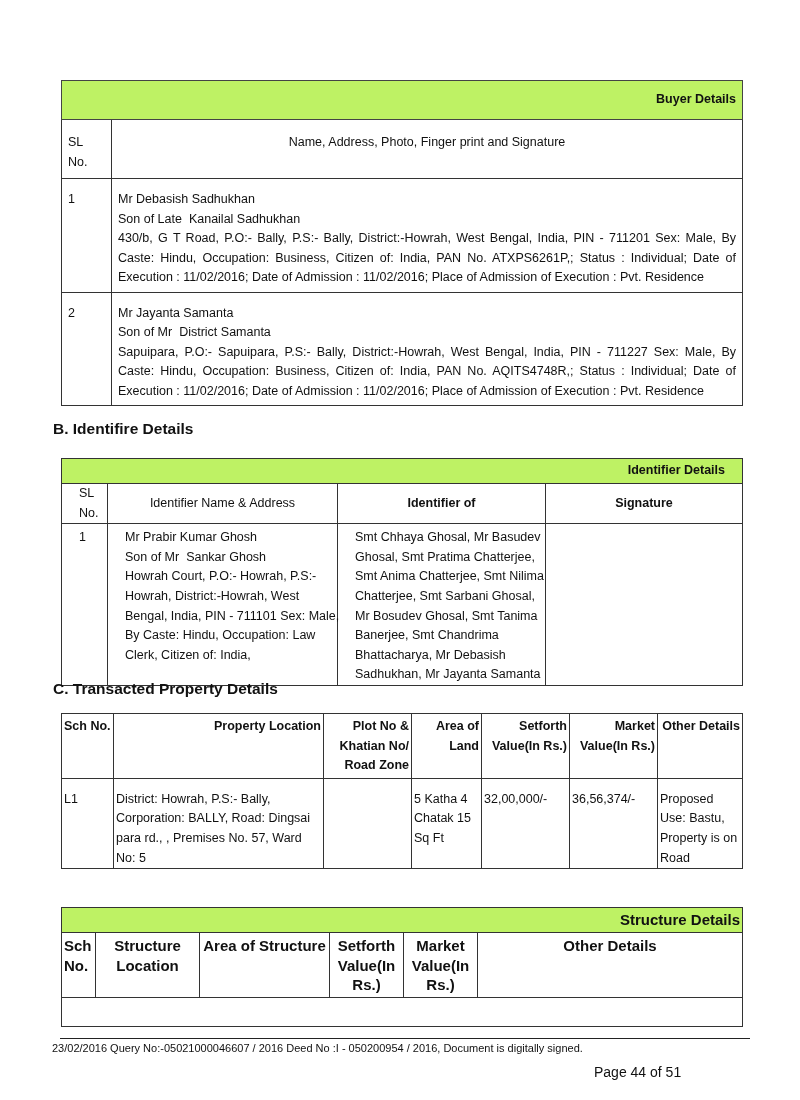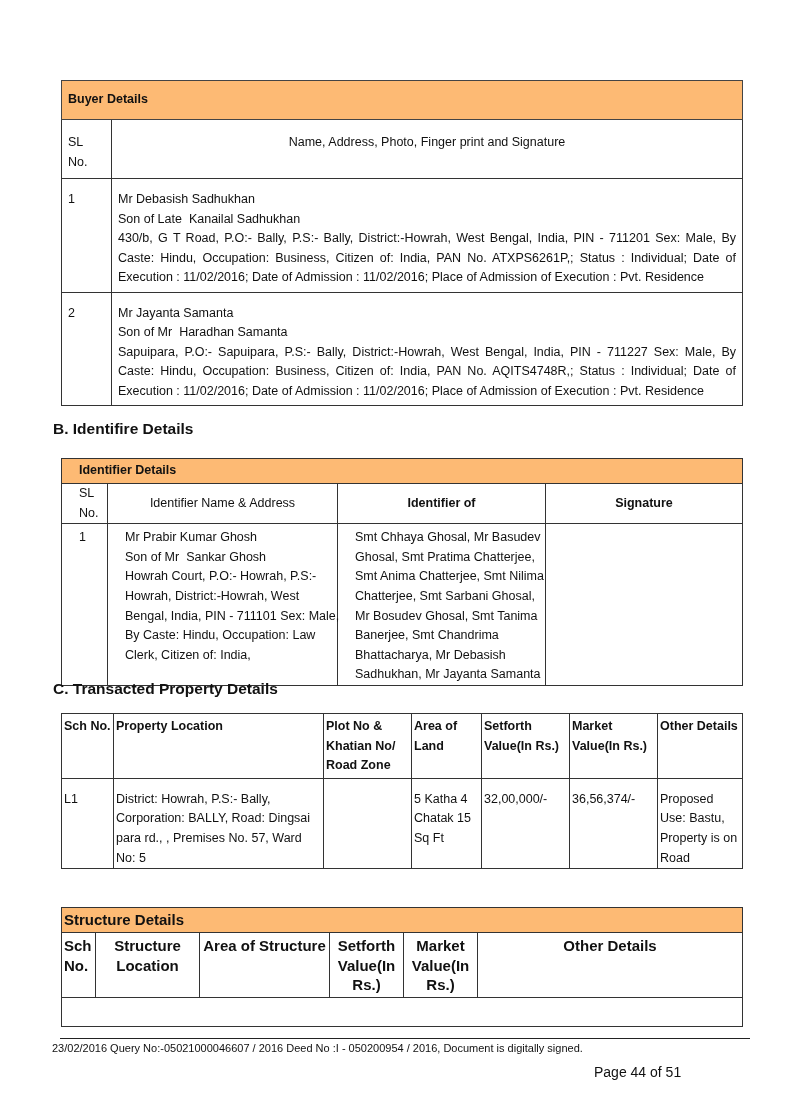--- a/index.html
+++ b/index.html
@@ -1,40 +1,40 @@
 <!DOCTYPE html>
 <html><head>
 <meta charset="utf-8">
 <style>
   html, body { margin:0; padding:0; background:#ffffff; }
   body { width:800px; height:1100px; position:relative; font-family:"Liberation Sans", sans-serif; color:#111; overflow:hidden; }
   table { border-collapse:collapse; position:absolute; table-layout:fixed; }
   td, th { border:1px solid #333; vertical-align:top; font-weight:normal; }
-  .hdr { background:#fdba74; text-align:left; font-weight:bold; }
+  .hdr { background:#bef264; text-align:right; font-weight:bold; }
   
   #buyer { left:61px; top:80px; width:682px; font-size:12.5px; }
   #buyer td { padding:0 6px; line-height:19.5px; }
   #buyer .hdr { height:38px; vertical-align:middle; border:1px solid #444; }
   #buyer .sub td { padding-top:13px; padding-bottom:6px; height:38px; }
   #buyer .row td { padding-top:11px; padding-bottom:4px; }
   #buyer .colhdr { text-align:center; }
   .sec { position:absolute; left:53px; font-size:15.5px; font-weight:bold; }
   
   #ident { left:61px; top:458px; width:682px; font-size:12.5px; }
   #ident td { padding:0 17px; line-height:19.6px; }
   #ident .hdr td, #ident .hdr { height:24px; vertical-align:middle; }
   #ident .ch td { height:24px; vertical-align:middle; text-align:center; }
   #ident .ch td.b { font-weight:bold; }
   #ident .ch td.l { text-align:left; }
   #ident .row td { padding-top:4px; padding-bottom:0; }
   
   #land { left:61px; top:713px; width:682px; font-size:12.5px; }
   #land td { padding:0 2px; line-height:19.6px; }
   #land .hdr { height:24px; vertical-align:middle; }
-  #land .ch td { text-align:left; font-weight:bold; padding-top:3px; padding-bottom:2px; }
+  #land .ch td { text-align:right; font-weight:bold; padding-top:3px; padding-bottom:2px; }
   #land .ch td.l { text-align:left; }
   #land .row td { padding-top:11px; padding-bottom:0; }
   
   #struct { left:61px; top:907px; width:682px; font-size:15px; }
   #struct td { padding:0 2px; line-height:19.6px; }
   #struct .hdr { height:24px; vertical-align:middle; }
   #struct .ch td { text-align:center; font-weight:bold; padding-top:3px; padding-bottom:2px; }
   #struct .ch td.l { text-align:left; }
   #struct .empty td { height:28px; }
   .footer-rule { position:absolute; left:60px; top:1038px; width:690px; height:0; border-top:1.5px solid #222; }
@@ -64,21 +64,21 @@
     <td>
       <div>Mr Debasish Sadhukhan</div>
       <div style="white-space:pre;">Son of Late  Kanailal Sadhukhan</div>
       <div style="text-align:justify;">430/b, G T Road, P.O:- Bally, P.S:- Bally, District:-Howrah, West Bengal, India, PIN - 711201 Sex: Male, By Caste: Hindu, Occupation: Business, Citizen of: India, PAN No. ATXPS6261P,; Status : Individual; Date of Execution : 11/02/2016; Date of Admission : 11/02/2016; Place of Admission of Execution : Pvt. Residence</div>
     </td>
   </tr>
   <tr class="row">
     <td>2</td>
     <td>
       <div>Mr Jayanta Samanta</div>
-      <div style="white-space:pre;">Son of Mr  Haradhan Samanta</div>
+      <div style="white-space:pre;">Son of Mr  District Samanta</div>
       <div style="text-align:justify;">Sapuipara, P.O:- Sapuipara, P.S:- Bally, District:-Howrah, West Bengal, India, PIN - 711227 Sex: Male, By Caste: Hindu, Occupation: Business, Citizen of: India, PAN No. AQITS4748R,; Status : Individual; Date of Execution : 11/02/2016; Date of Admission : 11/02/2016; Place of Admission of Execution : Pvt. Residence</div>
     </td>
   </tr>
 </tbody>
   </table>
 
 <div class="sec" style="top:420px;">B.  Identifire Details</div>
 
 <table id="ident">
   <colgroup>

